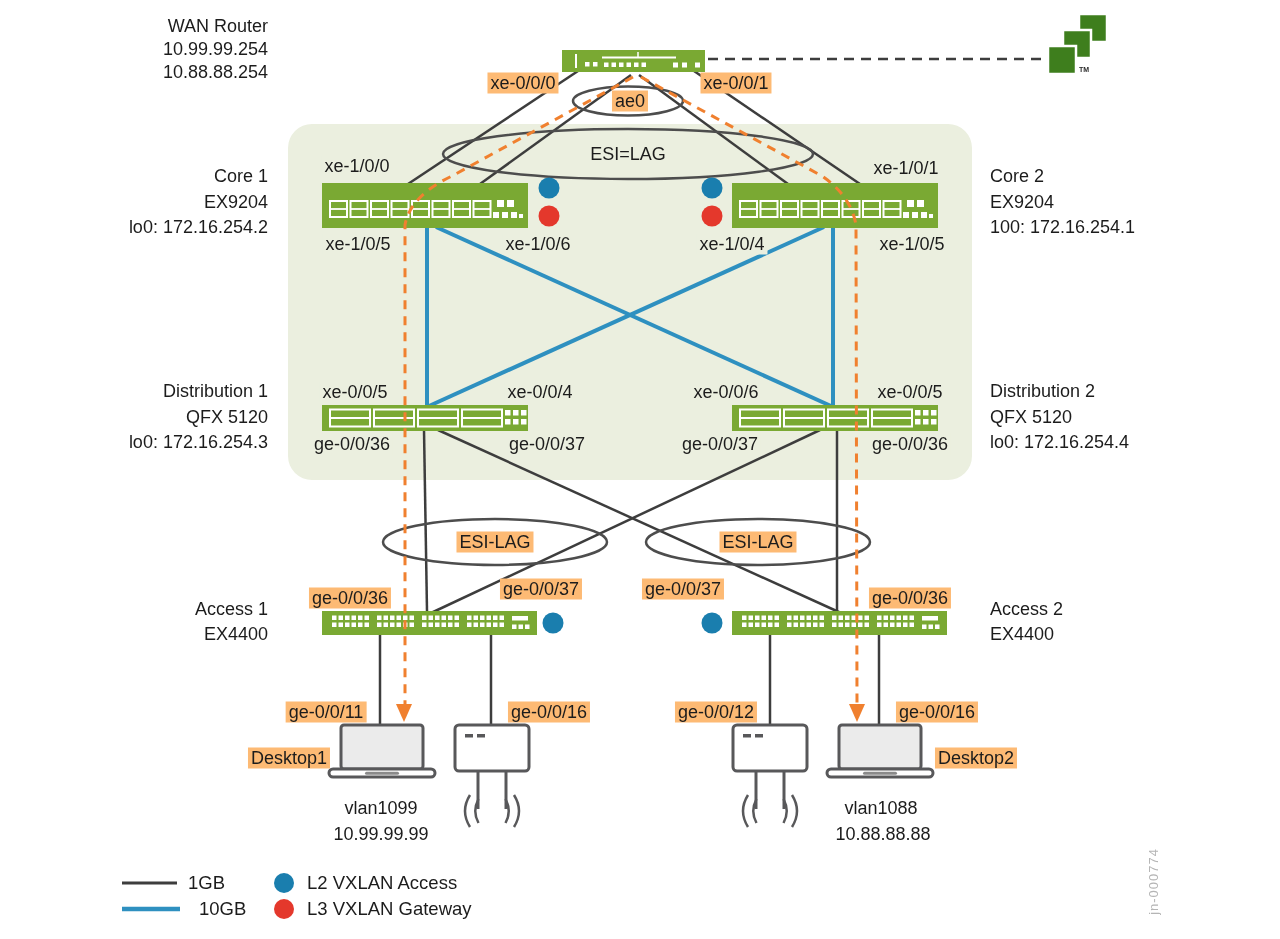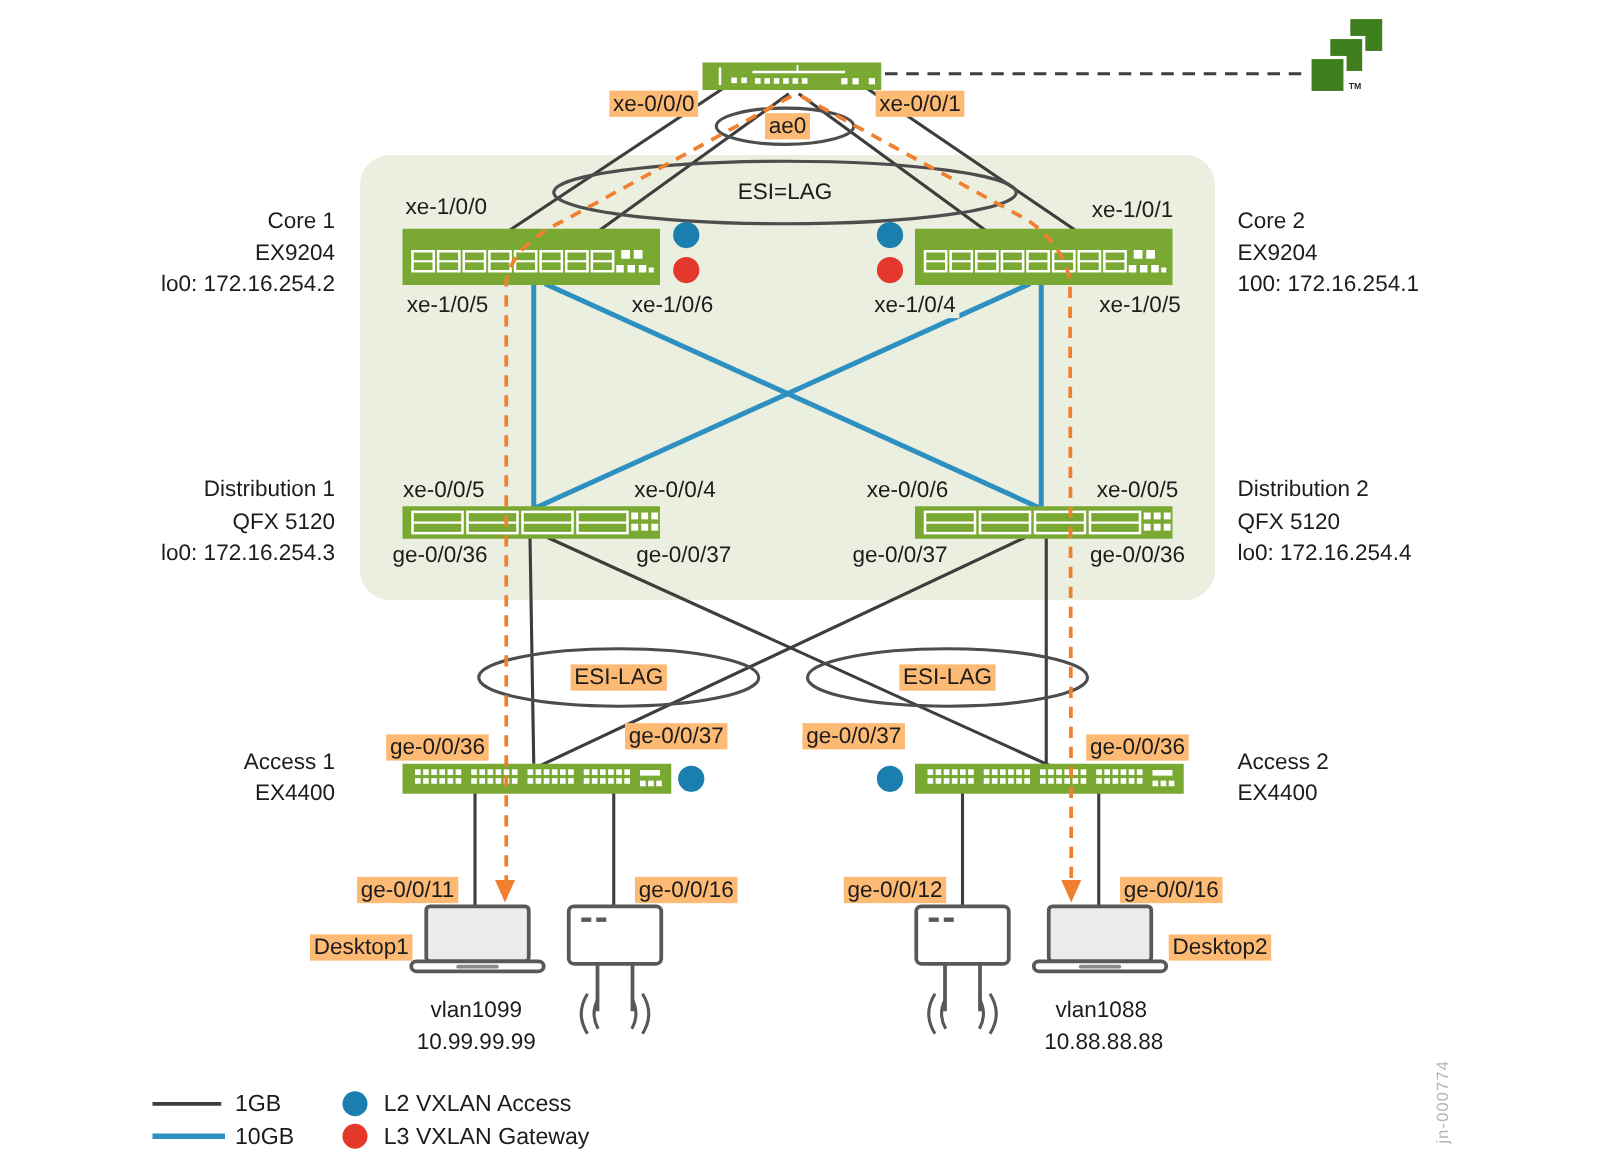--- a/index.html
+++ b/index.html
@@ -207,20 +207,25 @@
 
     <g>
       <line x1="122" y1="883" x2="177" y2="883" stroke="var(--ink)" stroke-width="3"></line>
       <line x1="122" y1="909" x2="180" y2="909" stroke="var(--blue)" stroke-width="4.5"></line>
       <circle cx="284" cy="883" r="10" class="db"></circle>
       <circle cx="284" cy="909" r="10" class="dr"></circle>
     </g>
   </svg>
 
   <div id="label-layer">
+    <div class="blk r" style="left:48px;top:15px;line-height:23px">
+      <div>WAN Router</div>
+      <div>10.99.99.254</div>
+      <div>10.88.88.254</div>
+    </div>
 
     <div class="lbl bgw" style="left:523px;top:83px">xe-0/0/0</div>
     <div class="lbl bgw" style="left:736px;top:83px">xe-0/0/1</div>
     <div class="lbl bgw" style="left:630px;top:101px">ae0</div>
     <div class="lbl bgp" style="left:628px;top:154px">ESI=LAG</div>
 
     <div class="blk r" style="left:48px;top:164px;line-height:25.5px">
       <div>Core 1</div>
       <div>EX9204</div>
       <div>lo0: 172.16.254.2</div>
@@ -281,21 +286,21 @@
     <div class="lbl bgw" style="left:937px;top:712px">ge-0/0/16</div>
 
     <div class="lbl bgw" style="left:289px;top:758px">Desktop1</div>
     <div class="lbl bgw" style="left:976px;top:758px">Desktop2</div>
     <div class="lbl" style="left:381px;top:808px">vlan1099</div>
     <div class="lbl" style="left:381px;top:834px">10.99.99.99</div>
     <div class="lbl" style="left:881px;top:808px">vlan1088</div>
     <div class="lbl" style="left:883px;top:834px">10.88.88.88</div>
 
     <div class="lbll" style="left:188px;top:883px">1GB</div>
-    <div class="lbll" style="left:188px;top:909px">10GB</div>
+    <div class="lbll" style="left:199px;top:909px">10GB</div>
     <div class="lbll" style="left:307px;top:883px">L2 VXLAN Access</div>
     <div class="lbll" style="left:307px;top:909px">L3 VXLAN Gateway</div>
 
     <div class="tm">TM</div>
 
     <div class="fig">jn-000774</div>
   </div>
 
   <svg id="overlay-layer" width="1280" height="939" viewBox="0 0 1280 939">
     <path class="o" d="M 633,77 L 452,176 Q 410,196 405,225 L 405,705"></path>

